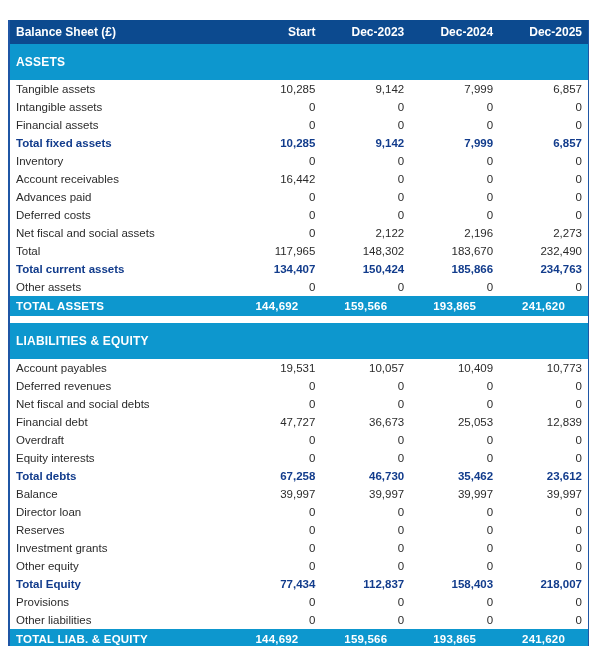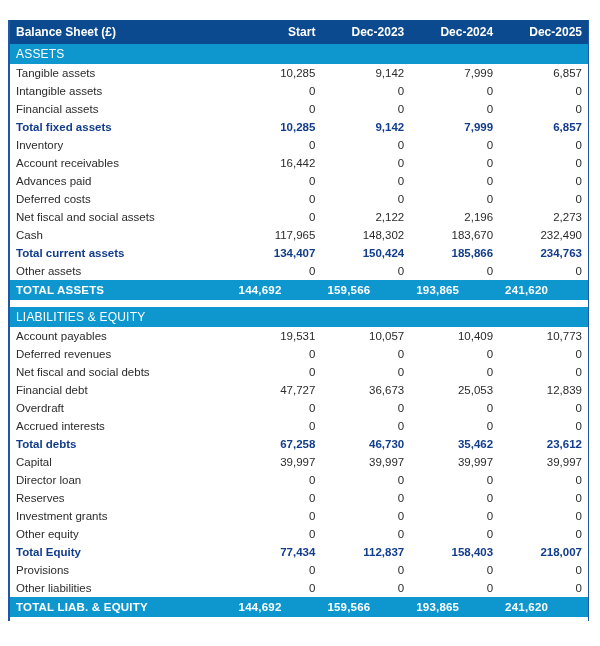--- a/index.html
+++ b/index.html
@@ -49,38 +49,38 @@
     height: 24px;
     line-height: 24px;
     font-size: 12px;
   }
   tr.head td.num { text-align: right; margin-top: 9px; }
 
   
   tr.section td {
     background: #0d97ce;
     color: #ffffff;
-    font-weight: normal;
-    height: 20px;
+    font-weight: bold;
+    height: 36px;
     line-height: 19px;
     font-size: 12px;
     letter-spacing: 0.2px;
   }
 
   
   tr.grand td {
     background: #0d97ce;
     color: #ffffff;
     font-weight: bold;
     height: 20px;
     line-height: 20px;
     font-size: 11.5px;
     letter-spacing: 0.2px;
   }
-  tr.grand td.num { text-align: left; }
+  tr.grand td.num { text-align: center; }
 
   
   tr.item td {
     background: #ffffff;
     color: #2b2b2b;
   }
   tr.item td.num { text-align: right; }
 
   
   tr.subtotal td {
@@ -184,21 +184,21 @@
           <td class="num">0</td>
         </tr>
         <tr class="item">
           <td class="label">Net fiscal and social assets</td>
           <td class="num">0</td>
           <td class="num">2,122</td>
           <td class="num">2,196</td>
           <td class="num">2,273</td>
         </tr>
         <tr class="item">
-          <td class="label">Cash</td>
+          <td class="label">Total</td>
           <td class="num">117,965</td>
           <td class="num">148,302</td>
           <td class="num">183,670</td>
           <td class="num">232,490</td>
         </tr>
         <tr class="subtotal">
           <td class="label">Total current assets</td>
           <td class="num">134,407</td>
           <td class="num">150,424</td>
           <td class="num">185,866</td>
@@ -253,35 +253,35 @@
           <td class="num">12,839</td>
         </tr>
         <tr class="item">
           <td class="label">Overdraft</td>
           <td class="num">0</td>
           <td class="num">0</td>
           <td class="num">0</td>
           <td class="num">0</td>
         </tr>
         <tr class="item">
-          <td class="label">Accrued interests</td>
+          <td class="label">Equity interests</td>
           <td class="num">0</td>
           <td class="num">0</td>
           <td class="num">0</td>
           <td class="num">0</td>
         </tr>
         <tr class="subtotal">
           <td class="label">Total debts</td>
           <td class="num">67,258</td>
           <td class="num">46,730</td>
           <td class="num">35,462</td>
           <td class="num">23,612</td>
         </tr>
         <tr class="item">
-          <td class="label">Capital</td>
+          <td class="label">Balance</td>
           <td class="num">39,997</td>
           <td class="num">39,997</td>
           <td class="num">39,997</td>
           <td class="num">39,997</td>
         </tr>
         <tr class="item">
           <td class="label">Director loan</td>
           <td class="num">0</td>
           <td class="num">0</td>
           <td class="num">0</td>

